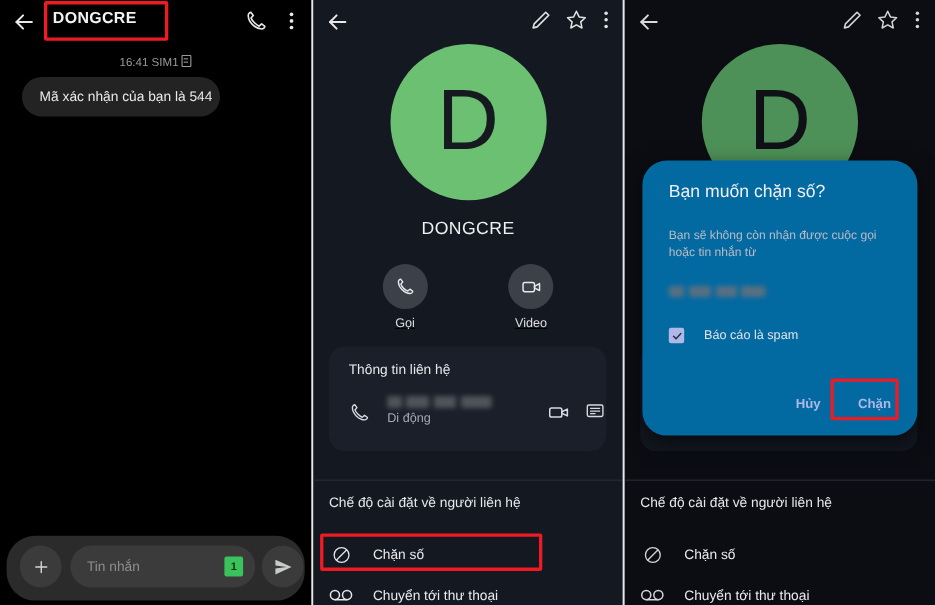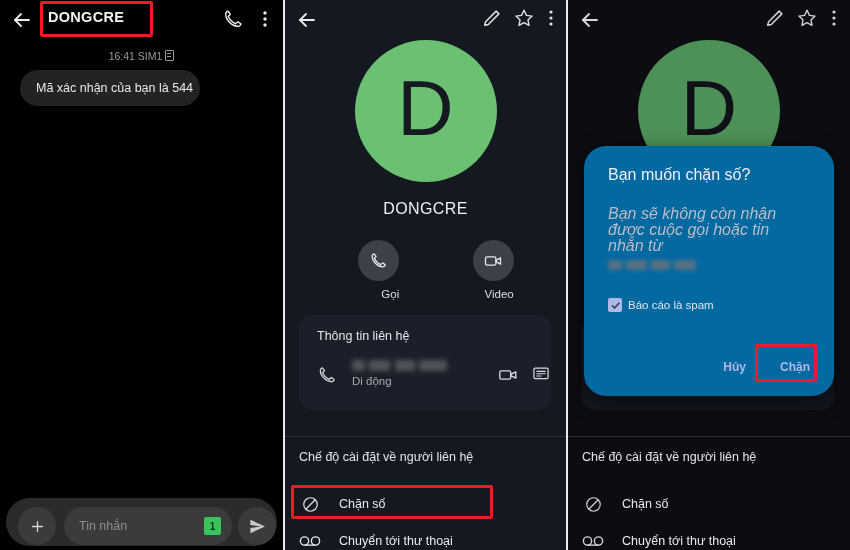--- a/index.html
+++ b/index.html
@@ -43,21 +43,21 @@
   .sms-bubble{
     position:absolute;left:20px;top:70px;
     min-width:180px;max-width:215px;height:36px;
     background:#232323;border-radius:18px;
     display:flex;align-items:center;
   }
   .sms-bubble-text{font-size:12.5px;color:#eaeaea;padding-left:16px;white-space:nowrap;}
   .sms-bubble-exp{position:absolute;right:14px;top:10px;color:#8e8e8e;font-size:13px;line-height:14px;}
 
   .sms-bottombar{
-    position:absolute;left:6px;bottom:4px;width:271px;height:48px;
+    position:absolute;left:6px;bottom:4px;width:271px;height:59px;
     background:#2b2b2b;border-radius:26px;
   }
   .sms-plus{position:absolute;left:12px;top:9px;width:38px;height:38px;border-radius:19px;background:#3b3b3b;display:flex;align-items:center;justify-content:center;}
   .sms-input{
     position:absolute;left:58px;top:9px;width:168px;height:38px;border-radius:19px;background:#3b3b3b;
     display:flex;align-items:center;
   }
   .sms-input-ph{font-size:12.5px;color:#8d8d8d;padding-left:15px;}
   .sms-badge{
     position:absolute;right:11px;top:10px;width:17px;height:18px;border-radius:2px;background:#3ac25c;
@@ -74,21 +74,21 @@
 
   .avatar{
     position:absolute;left:50%;transform:translateX(-50%);top:40px;
     width:142px;height:142px;border-radius:71px;background:#6cc072;
     display:flex;align-items:center;justify-content:center;
   }
   .avatar-letter{font-size:78px;color:#16191f;font-weight:400;line-height:1;padding-bottom:6px;font-family:"Liberation Sans", sans-serif;}
   .c-name{position:absolute;top:200px;left:0;width:100%;text-align:center;font-size:16px;color:#f0f0f2;letter-spacing:.4px;}
 
   .actions{position:absolute;top:240px;left:0;width:100%;display:flex;justify-content:space-around;padding:0 26px;box-sizing:border-box;}
-  .action{width:62px;display:flex;flex-direction:column;align-items:flex-end;}
+  .action{width:62px;display:flex;flex-direction:column;align-items:center;text-decoration:underline;}
   .action-circle{width:41px;height:41px;border-radius:21px;background:#3b4049;display:flex;align-items:center;justify-content:center;}
   .action-label{margin-top:7px;font-size:11.5px;color:#dddfe4;}
 
   .info-card{
     position:absolute;left:14px;top:315px;width:252px;height:95px;
     background:#1b1f29;border-radius:14px;
   }
   .info-card-title{position:absolute;left:18px;top:14px;font-size:12.5px;color:#e4e6ea;}
   .info-phone-icon{position:absolute;left:18px;top:50px;width:20px;height:20px;}
   .blurnum{
@@ -112,29 +112,29 @@
   #panel-dialog .avatar{background:#4e9158;}
   #panel-dialog .avatar-letter{color:#0f1116;}
   #panel-dialog .info-card{background:#131720;}
 
   .dialog{
     position:absolute;left:16px;top:146px;width:250px;height:250px;
     background:#0369a1;border-radius:22px;
     box-shadow:0 6px 20px rgba(0,0,0,.55);
   }
   .dlg-title{position:absolute;left:24px;top:20px;font-size:16px;color:#f0f1f4;}
-  .dlg-body{position:absolute;left:24px;top:60px;width:200px;font-size:16px;line-height:16px;color:#b9bcc4;font-style:italic;}
+  .dlg-body{position:absolute;left:24px;top:60px;width:200px;font-size:11px;line-height:16px;color:#b9bcc4;}
   .dlg-blurnum{
     position:absolute;left:24px;top:114px;width:88px;height:10px;
     background:linear-gradient(90deg,#6e727a 0 16%,transparent 16% 21%,#6e727a 21% 44%,transparent 44% 49%,#6e727a 49% 70%,transparent 70% 75%,#6e727a 75% 100%);
     filter:blur(2.2px);opacity:.8;border-radius:2px;
   }
   .dlg-check-row{position:absolute;left:24px;top:152px;display:flex;align-items:center;}
   .dlg-checkbox{width:14px;height:14px;border-radius:2px;background:#aeb9e8;display:flex;align-items:center;justify-content:center;}
-  .dlg-check-label{margin-left:6px;font-size:11.5px;color:#e2e4ea;}
+  .dlg-check-label{margin-left:18px;font-size:11.5px;color:#e2e4ea;}
   .dlg-actions{position:absolute;right:16px;bottom:16px;display:flex;align-items:center;gap:18px;font-weight:bold;}
   .dlg-btn{font-size:12px;color:#aeb9e8;padding:6px 8px;}
 </style>
 </head>
 <body>
 
 <div class="stage">
 
   <div class="panel" id="panel-sms">
 

